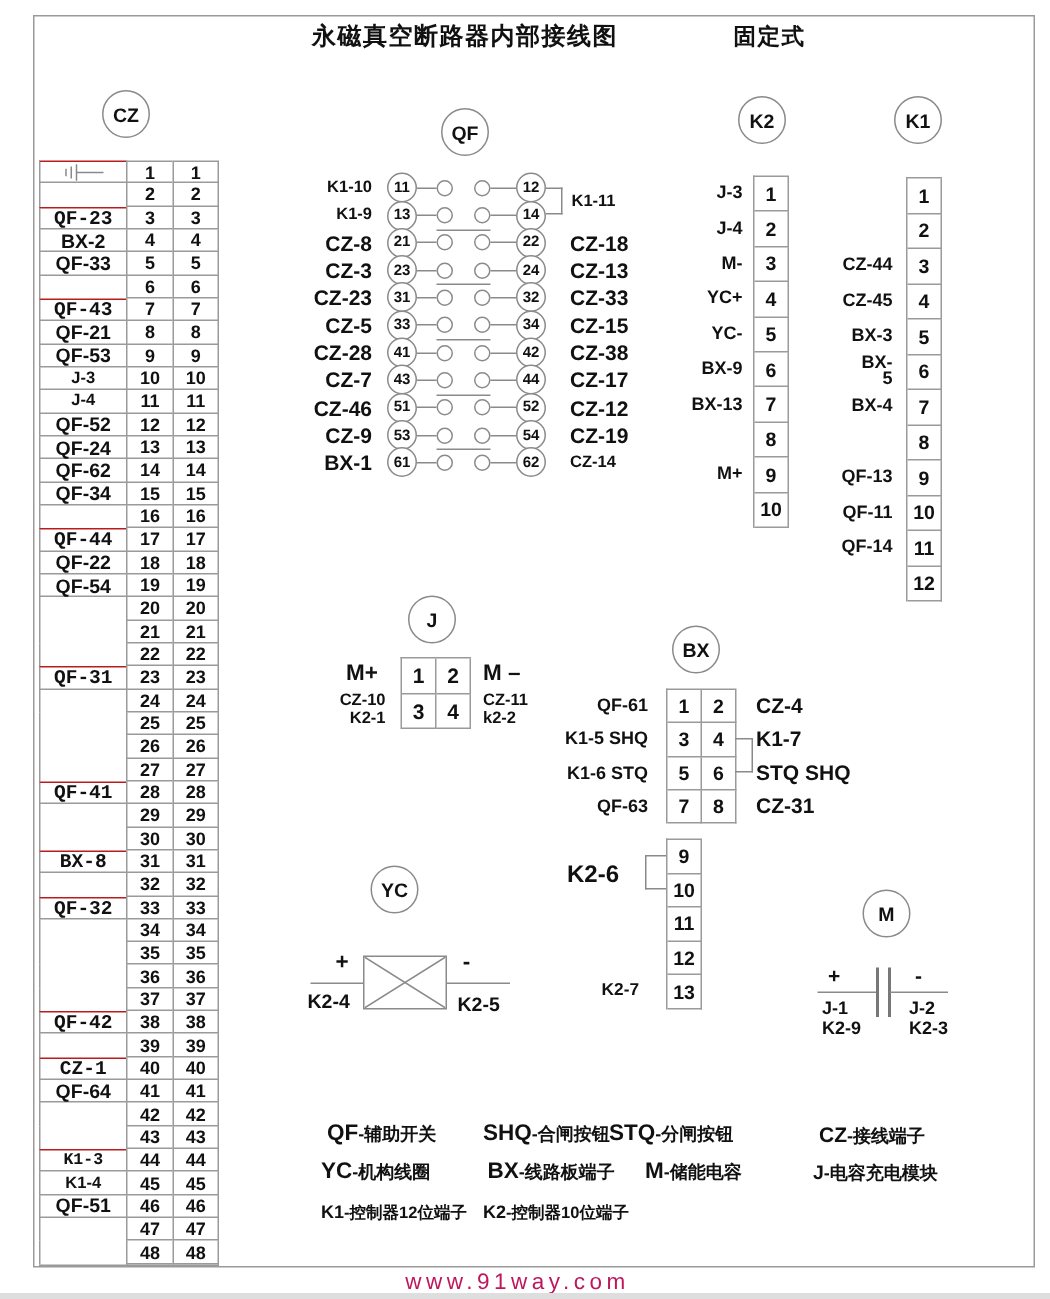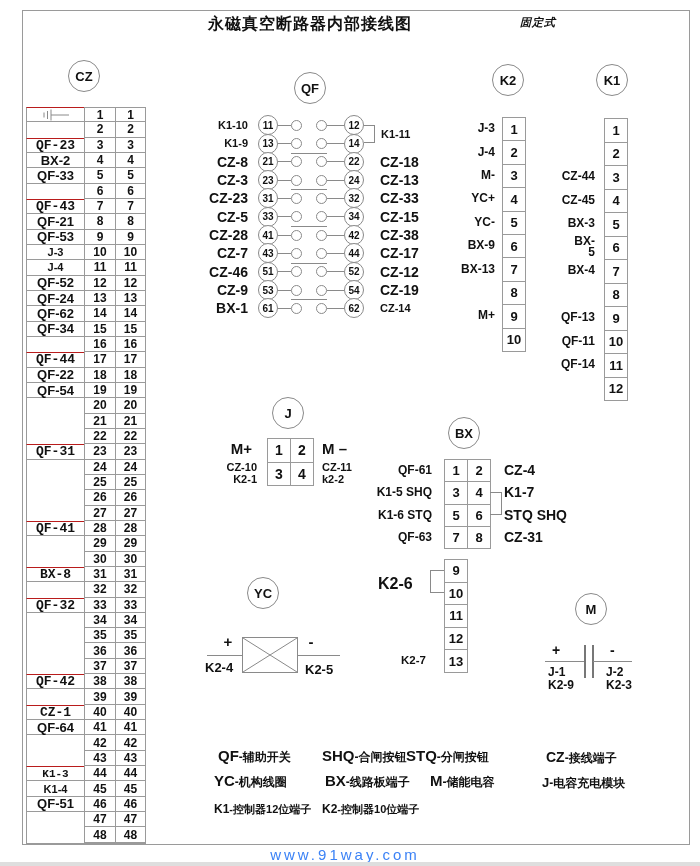--- a/index.html
+++ b/index.html
@@ -4,22 +4,22 @@
 <style>
   * { box-sizing: border-box; margin: 0; padding: 0; }
   html,body { background:#fff; }
   body { width:700px; height:866px; position:relative; overflow:hidden;
          font-family:"Liberation Sans","DejaVu Sans",sans-serif; color:#111; }
   
   .frame { position:absolute; left:22px; top:10px; width:668px; height:835px;
            border:1px solid #9a9a9a; background:#fff; }
   .title { position:absolute; left:208px; top:14px; font-family:"Liberation Serif","DejaVu Serif",serif;
            font-size:16px; font-weight:bold; letter-spacing:1px; }
-  .subtitle { position:absolute; left:520px; top:15px; font-family:"Liberation Serif","DejaVu Serif",serif;
-           font-size:11px; font-weight:bold; letter-spacing:1px;font-style:italic; }
+  .subtitle { position:absolute; left:489px; top:15px; font-family:"Liberation Serif","DejaVu Serif",serif;
+           font-size:15px; font-weight:bold; letter-spacing:1px; }
   
   .hcircle { position:absolute; width:32px; height:32px; border:1px solid #8a8a8a; border-radius:50%;
              display:flex; align-items:center; justify-content:center;
              font-size:13px; font-weight:bold; background:#fff; }
   
   .cz-table { position:absolute; left:26px; top:107px; width:120px; border-bottom:1px solid #9a9a9a; }
   .cz-row { display:flex; height:15.333px; }
   .cz-lbl { width:58px; border-left:1px solid #9a9a9a; display:flex; align-items:center; justify-content:center;
             font-size:13px; font-weight:bold; white-space:nowrap; overflow:visible; }
   .cz-row.small .cz-lbl { font-size:11px; }
@@ -104,21 +104,21 @@
   .ldesc { font-size:12px; font-weight:bold; }
   .lg-k1 .lterm,.lg-k2 .lterm { font-size:12px; }
   .lg-k1 .ldesc,.lg-k2 .ldesc,.lg-k1 .lsep,.lg-k2 .lsep { font-size:11px; }
   .lg-cz .lterm { font-size:14px; } .lg-j .lterm { font-size:13px; }
   .lg-qf{left:218px;top:747px;} .lg-shq{left:322px;top:747px;} .lg-stq{left:406px;top:747px;}
   .lg-yc{left:214px;top:772px;} .lg-bx{left:325px;top:772px;} .lg-m{left:430px;top:772px;}
   .lg-k1{left:214px;top:799px;} .lg-k2{left:322px;top:799px;}
   .lg-cz{left:546px;top:748px;} .lg-j{left:542px;top:773px;}
   
   .watermark { position:absolute; left:0; top:846px; width:690px; text-align:center;
-               color:#3b82f6; font-size:15px; letter-spacing:3px; }
+               color:#be185d; font-size:15px; letter-spacing:3px; }
   .bottom-band { position:absolute; left:0; top:862px; width:700px; height:4px; background:#dedede; }
 </style>
 </head>
 <body>
 
 <div class="frame"></div>
 <div class="title">永磁真空断路器内部接线图</div>
 <div class="subtitle">固定式</div>
 
 <div class="hcircle" style="left:68px;top:60px;">CZ</div>

